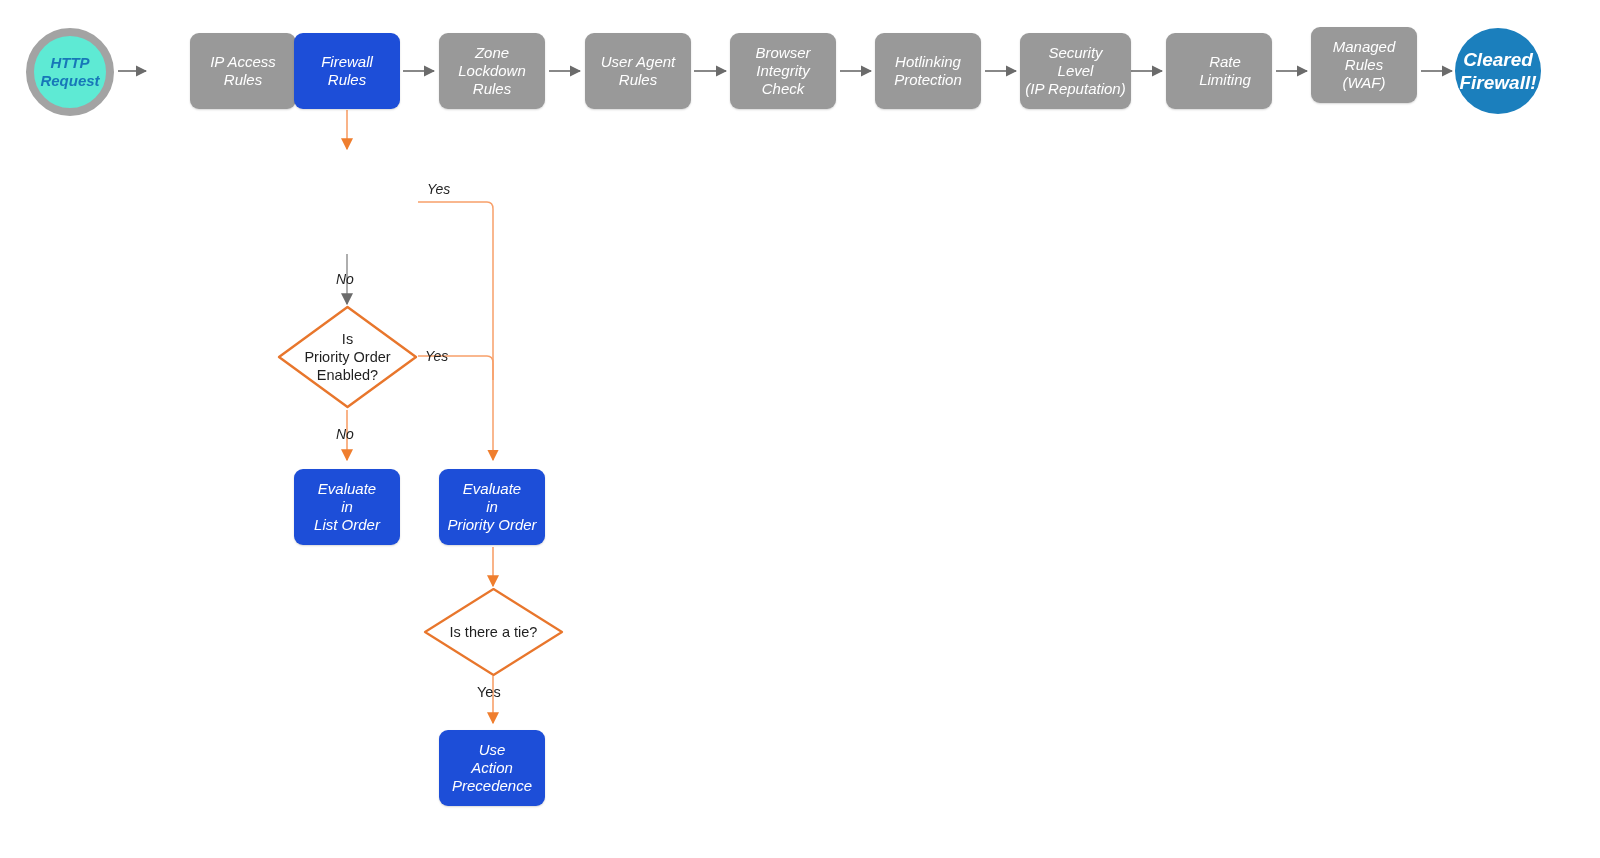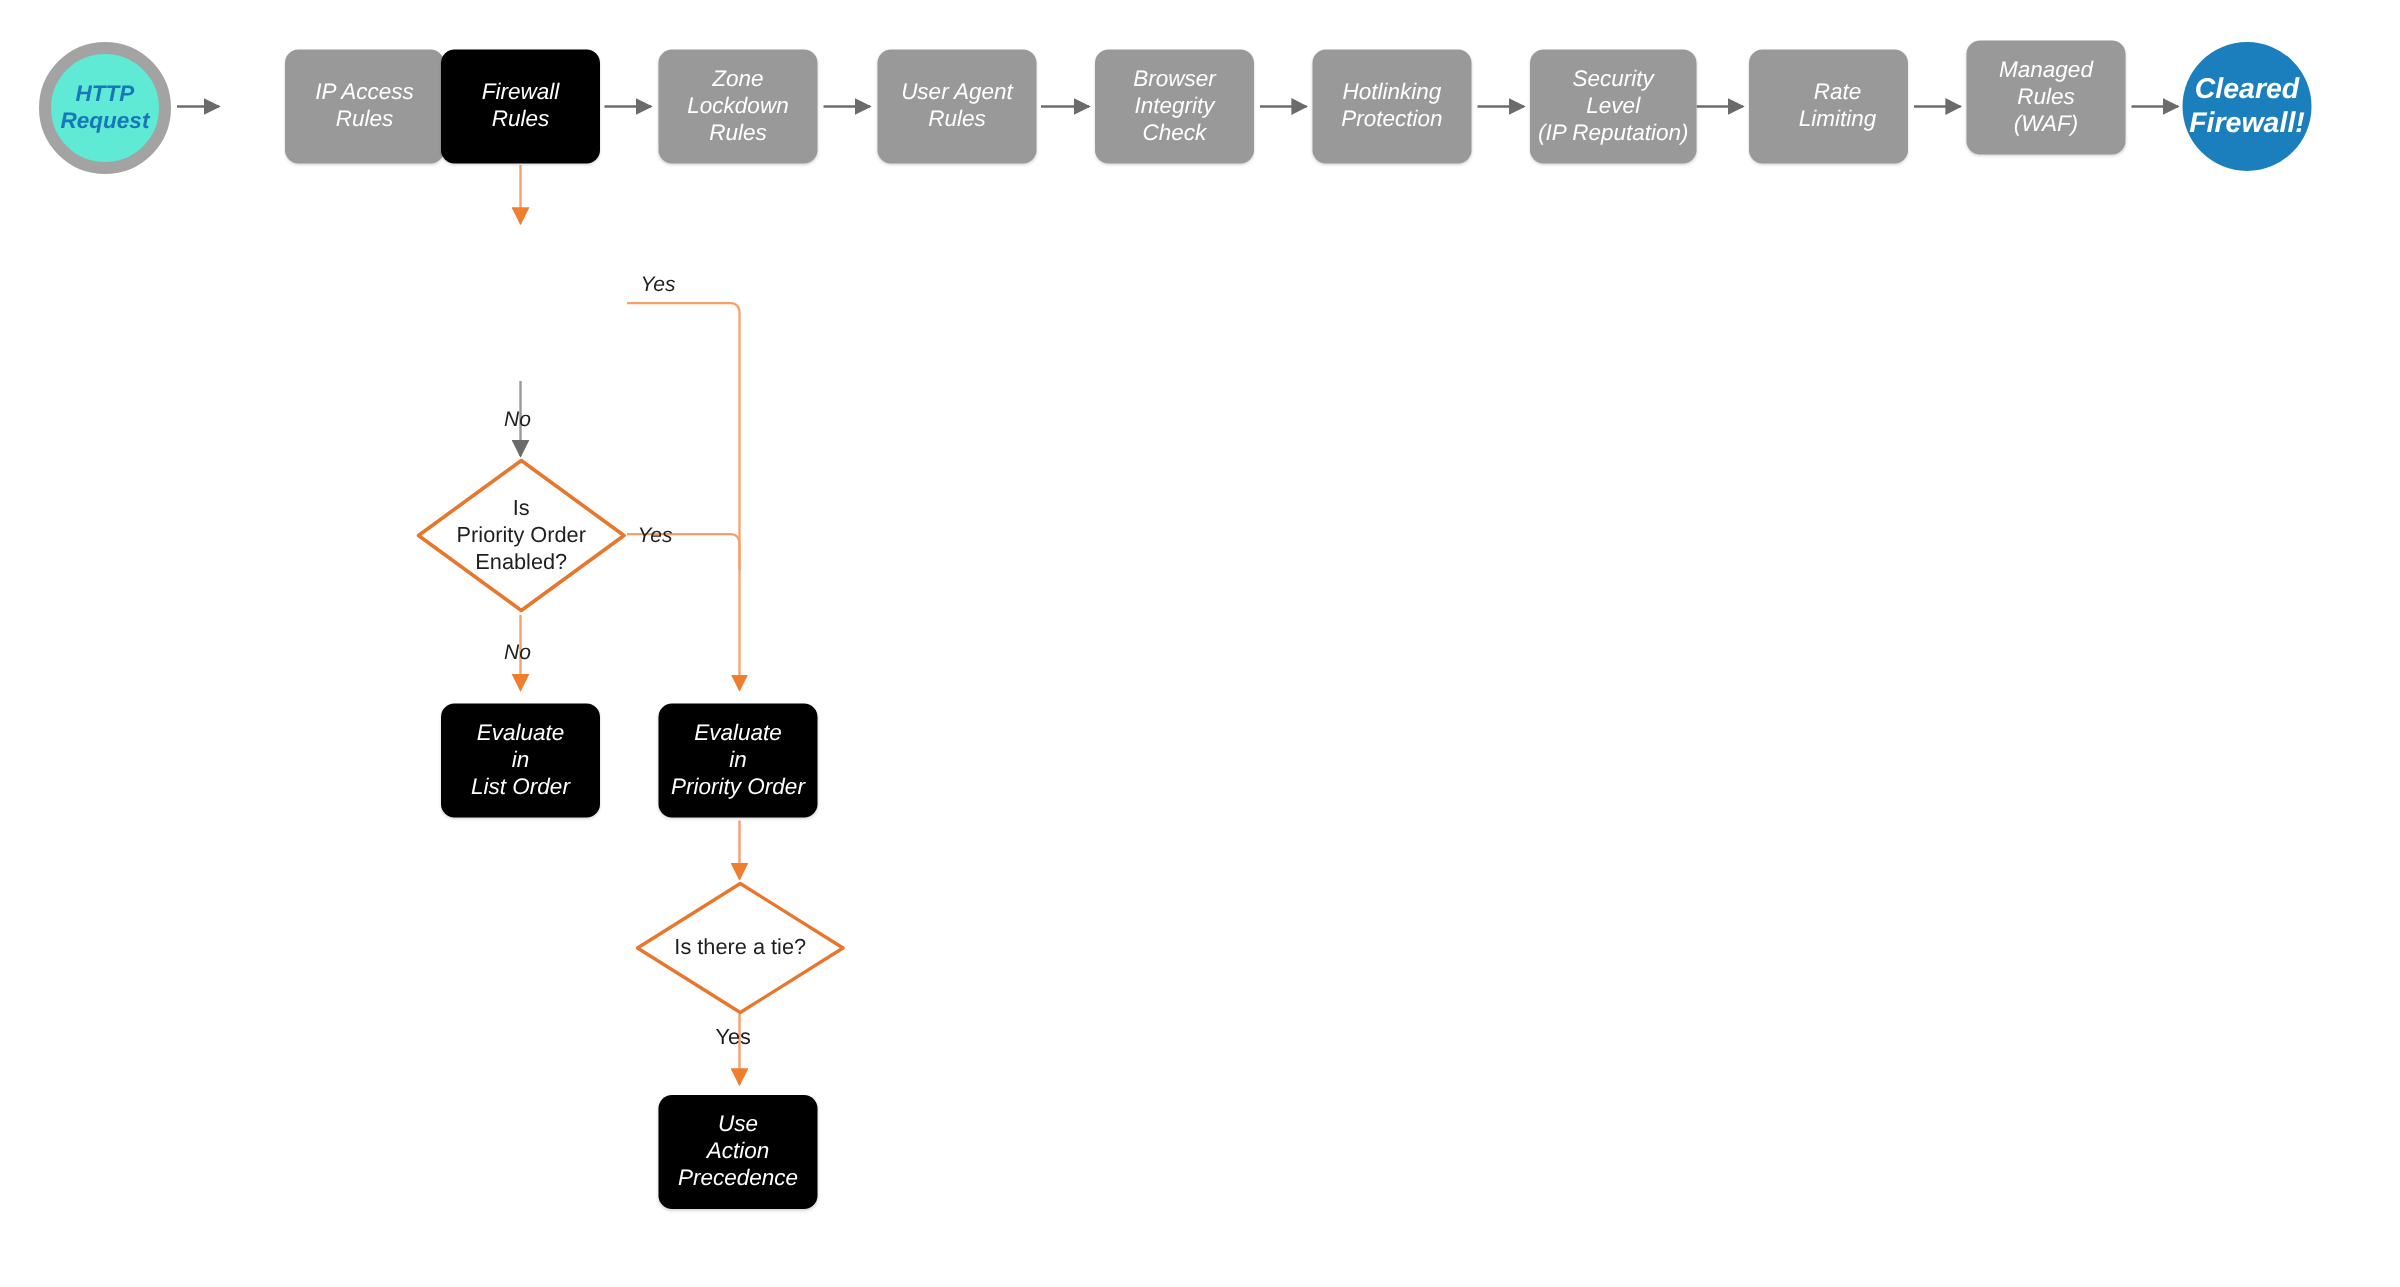--- a/index.html
+++ b/index.html
@@ -45,21 +45,21 @@
     color: #ffffff;
     font-size: 15px;
     padding: 0 5px;
     white-space: pre-line;
   }
   .node-gray {
     background: #999999;
     box-shadow: 0 1px 2px rgba(0,0,0,0.16);
   }
   .node-orange {
-    background: #000000;
+    background: #1d4ed8;
     box-shadow: 0 1px 2px rgba(0,0,0,0.16);
   }
   
   .circle-open {
     border-radius: 50%;
     background: #5eead4;
     border: 8px solid #a3a3a3;
   }
   .circle-open .label {
     font-style: italic;

